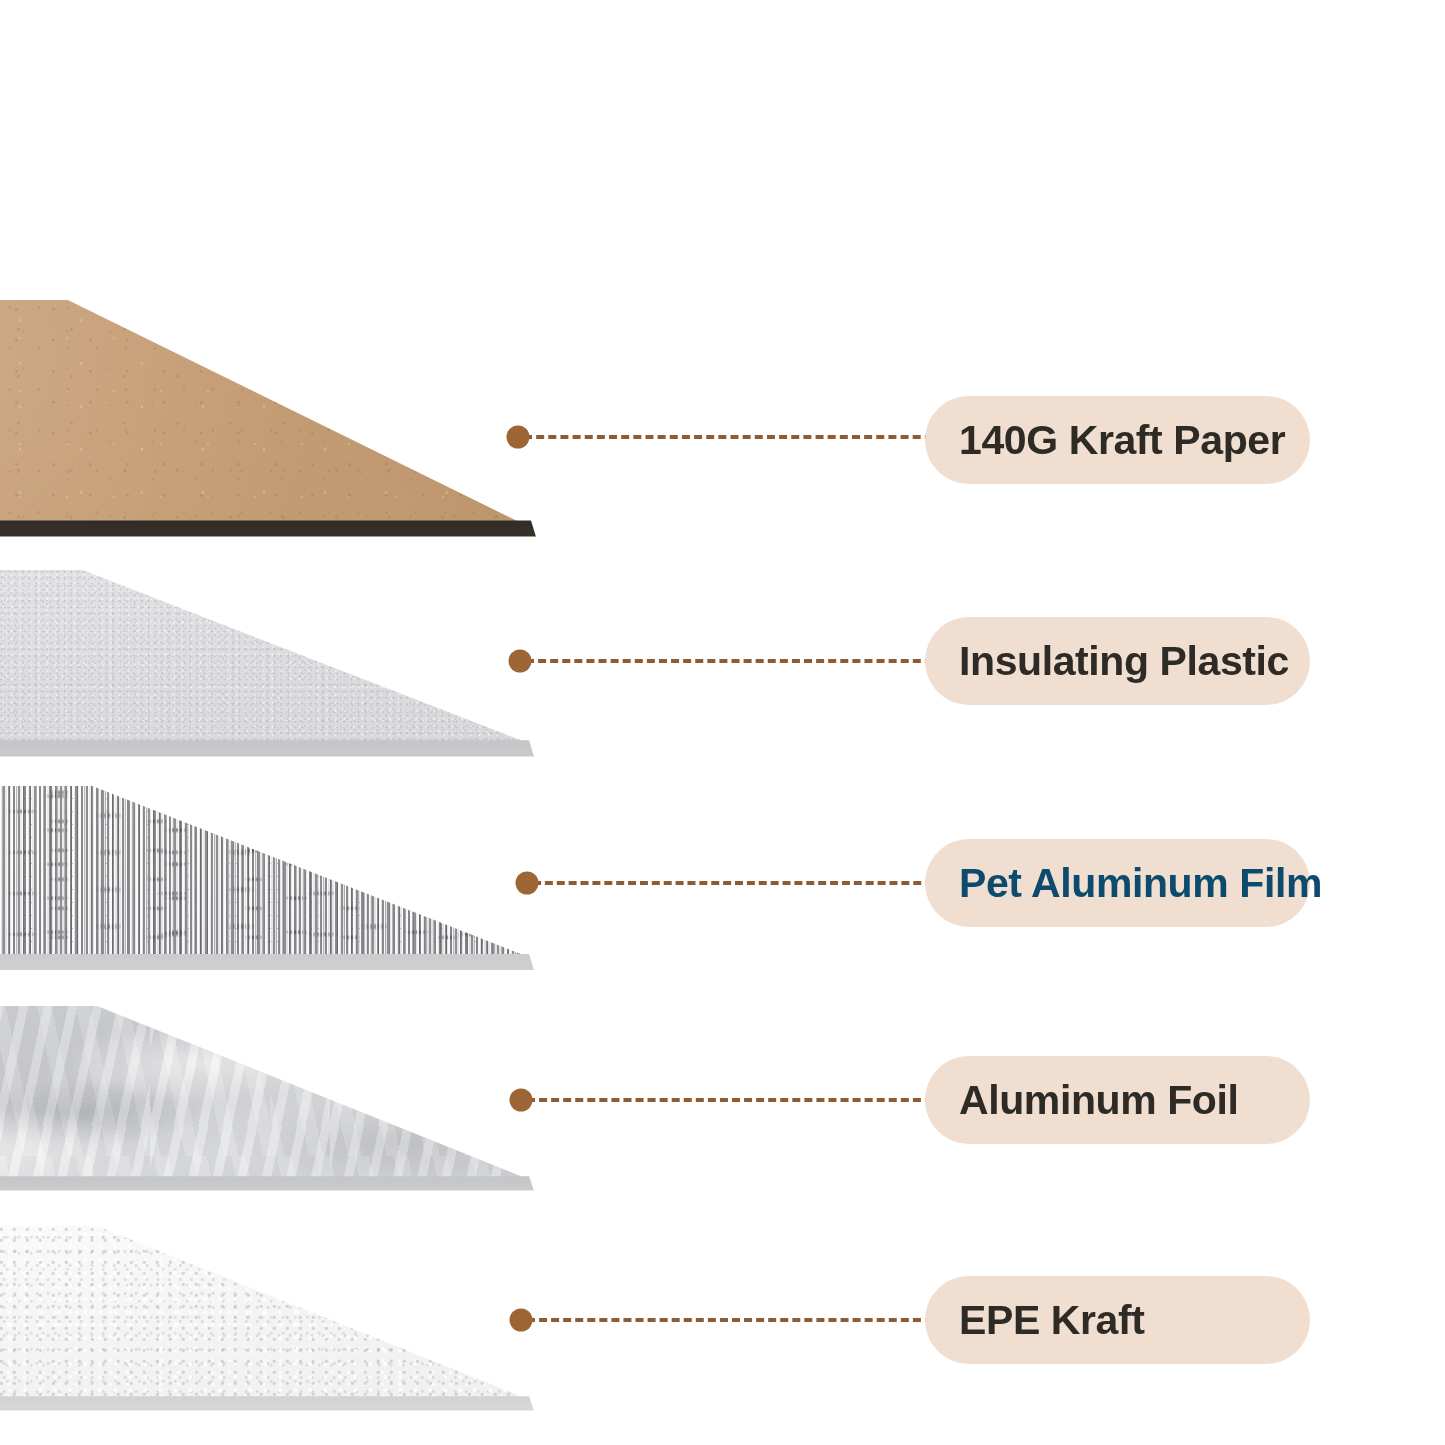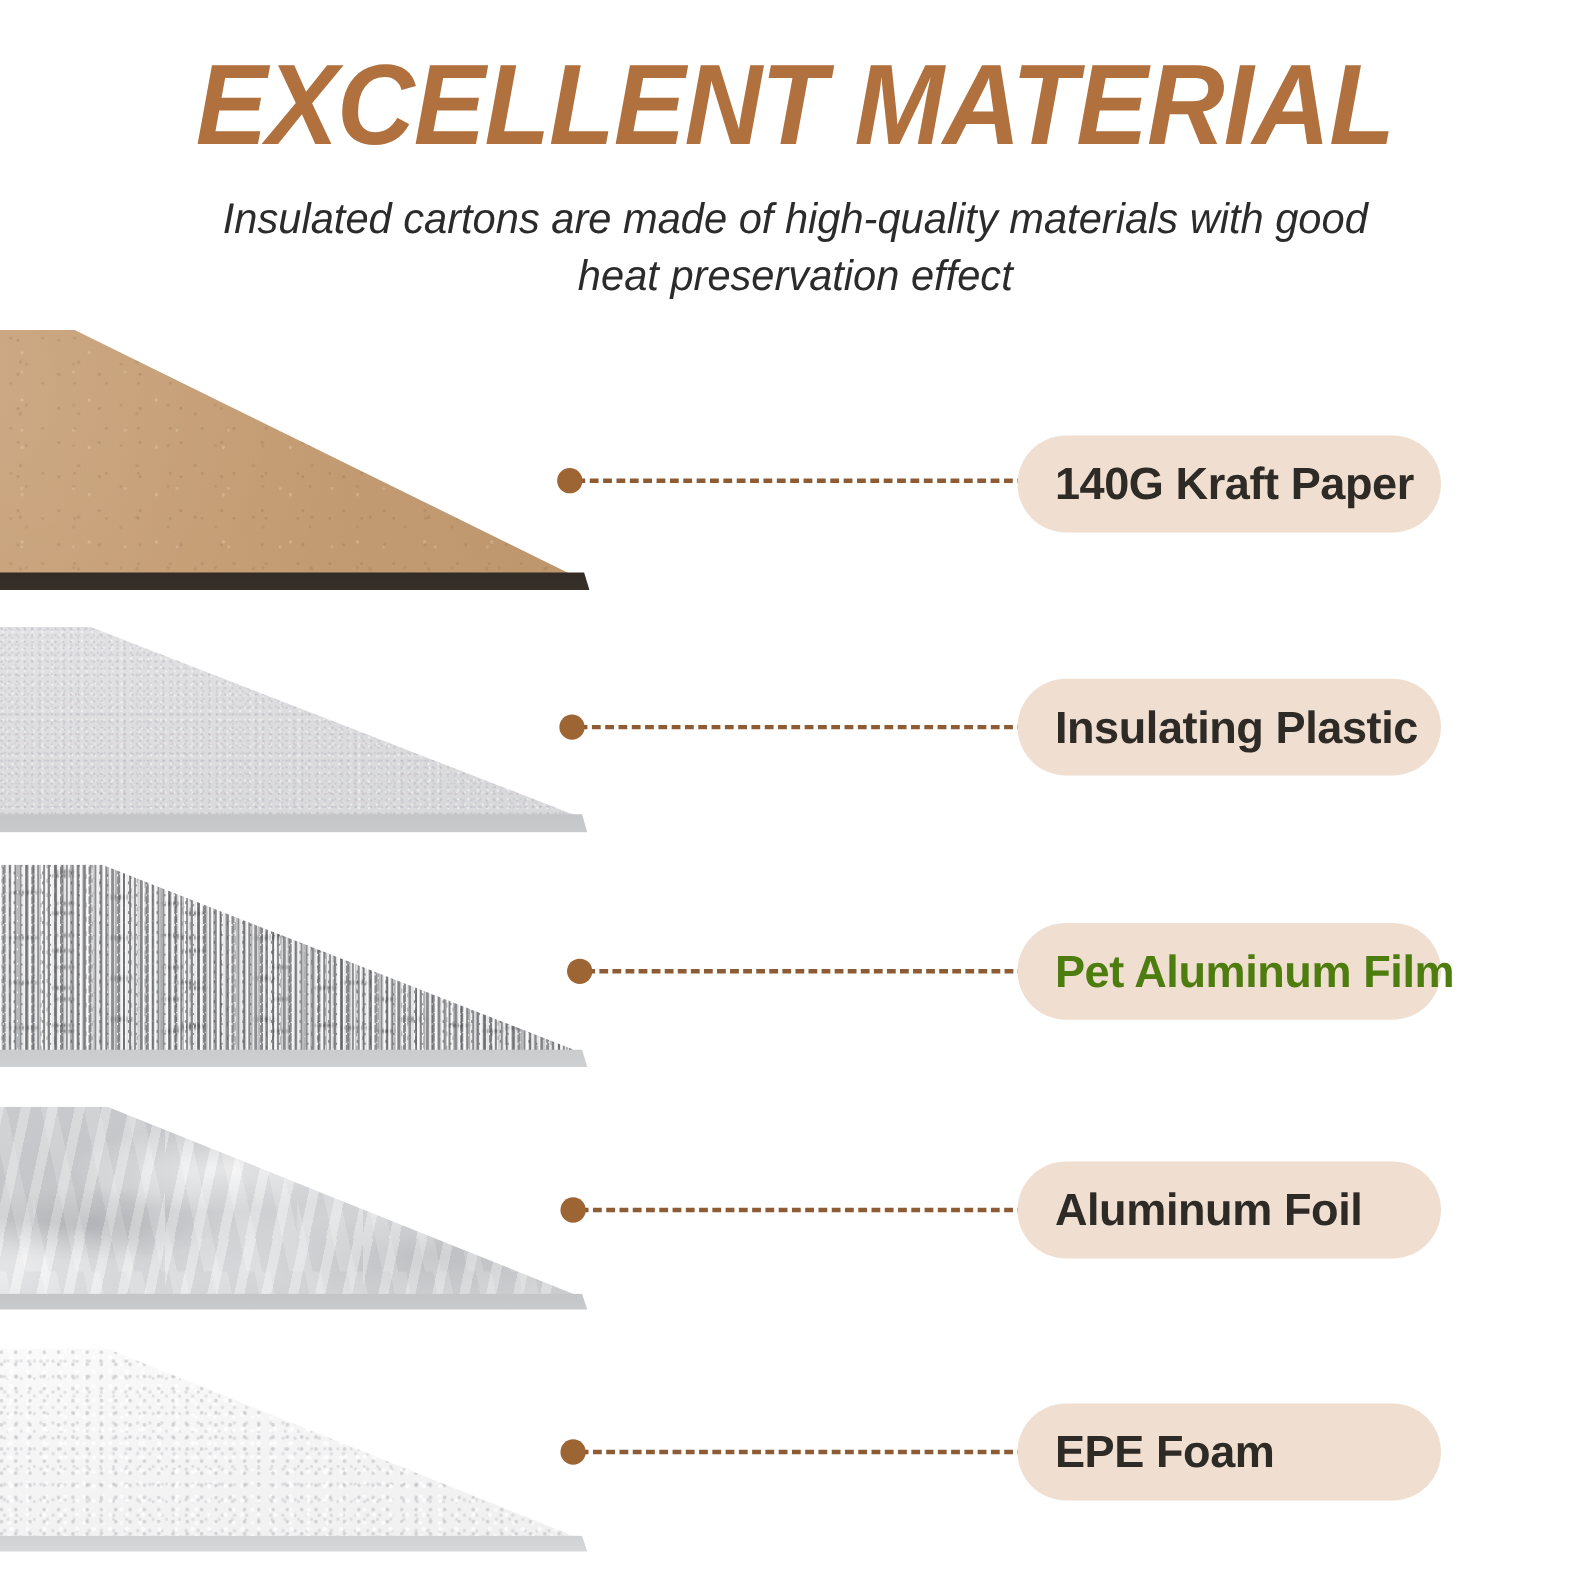--- a/index.html
+++ b/index.html
@@ -279,24 +279,20 @@
     color: #2e2a26;
     letter-spacing: -0.4px;
     white-space: nowrap;
   }
 </style>
 </head>
 <body>
 
 <div id="infographic">
 
-  <div class="header">
-    <h1 class="title">EXCELLENT MATERIAL</h1>
-    <p class="subtitle">Insulated cartons are made of high-quality materials with good heat preservation effect</p>
-  </div>
 
   <div class="layers">
 
     <div class="layer" id="layer-kraft">
       <div class="slab">
           <div class="slab-inner"></div>
         </div>
       <div class="grain"></div>
       <div class="edge"></div>
     </div>
@@ -347,32 +343,32 @@
         <div class="dash" style="left: 526px; top: 661px; width: 419px; border-top-color: rgb(141, 92, 52);"></div>
         <div class="dot" style="left: 520px; top: 661px; background: rgb(157, 100, 52);"></div>
         <div class="pill" style="left: 925px; top: 661px; width: 385px; background: rgb(240, 223, 208);">
           <span class="pill-label" style="color: rgb(46, 42, 38); text-align: center;">Insulating Plastic</span>
         </div>
       </div>
       <div class="callout" style="top: 0px;">
         <div class="dash" style="left: 533px; top: 883px; width: 412px; border-top-color: rgb(141, 92, 52);"></div>
         <div class="dot" style="left: 527px; top: 883px; background: rgb(157, 100, 52);"></div>
         <div class="pill" style="left: 925px; top: 883px; width: 385px; background: rgb(240, 223, 208);">
-          <span class="pill-label" style="color: #4d7c0f;">Pet Aluminum Film</span>
+          <span class="pill-label" style="color: #0c4a6e;">Pet Aluminum Film</span>
         </div>
       </div>
       <div class="callout" style="top: 0px;">
         <div class="dash" style="left: 527px; top: 1100px; width: 418px; border-top-color: rgb(141, 92, 52);"></div>
         <div class="dot" style="left: 521px; top: 1100px; background: rgb(157, 100, 52);"></div>
         <div class="pill" style="left: 925px; top: 1100px; width: 385px; background: rgb(240, 223, 208);">
           <span class="pill-label" style="color: rgb(46, 42, 38); text-align: right;">Aluminum Foil</span>
         </div>
       </div>
       <div class="callout" style="top: 0px;">
         <div class="dash" style="left: 527px; top: 1320px; width: 418px; border-top-color: rgb(141, 92, 52);"></div>
         <div class="dot" style="left: 521px; top: 1320px; background: rgb(157, 100, 52);"></div>
         <div class="pill" style="left: 925px; top: 1320px; width: 385px; background: rgb(240, 223, 208);">
-          <span class="pill-label" style="color: rgb(46, 42, 38);">EPE Foam</span>
+          <span class="pill-label" style="color: rgb(46, 42, 38);">EPE Kraft</span>
         </div>
       </div>
     </div>
 
 </div>
 
 </body></html>

